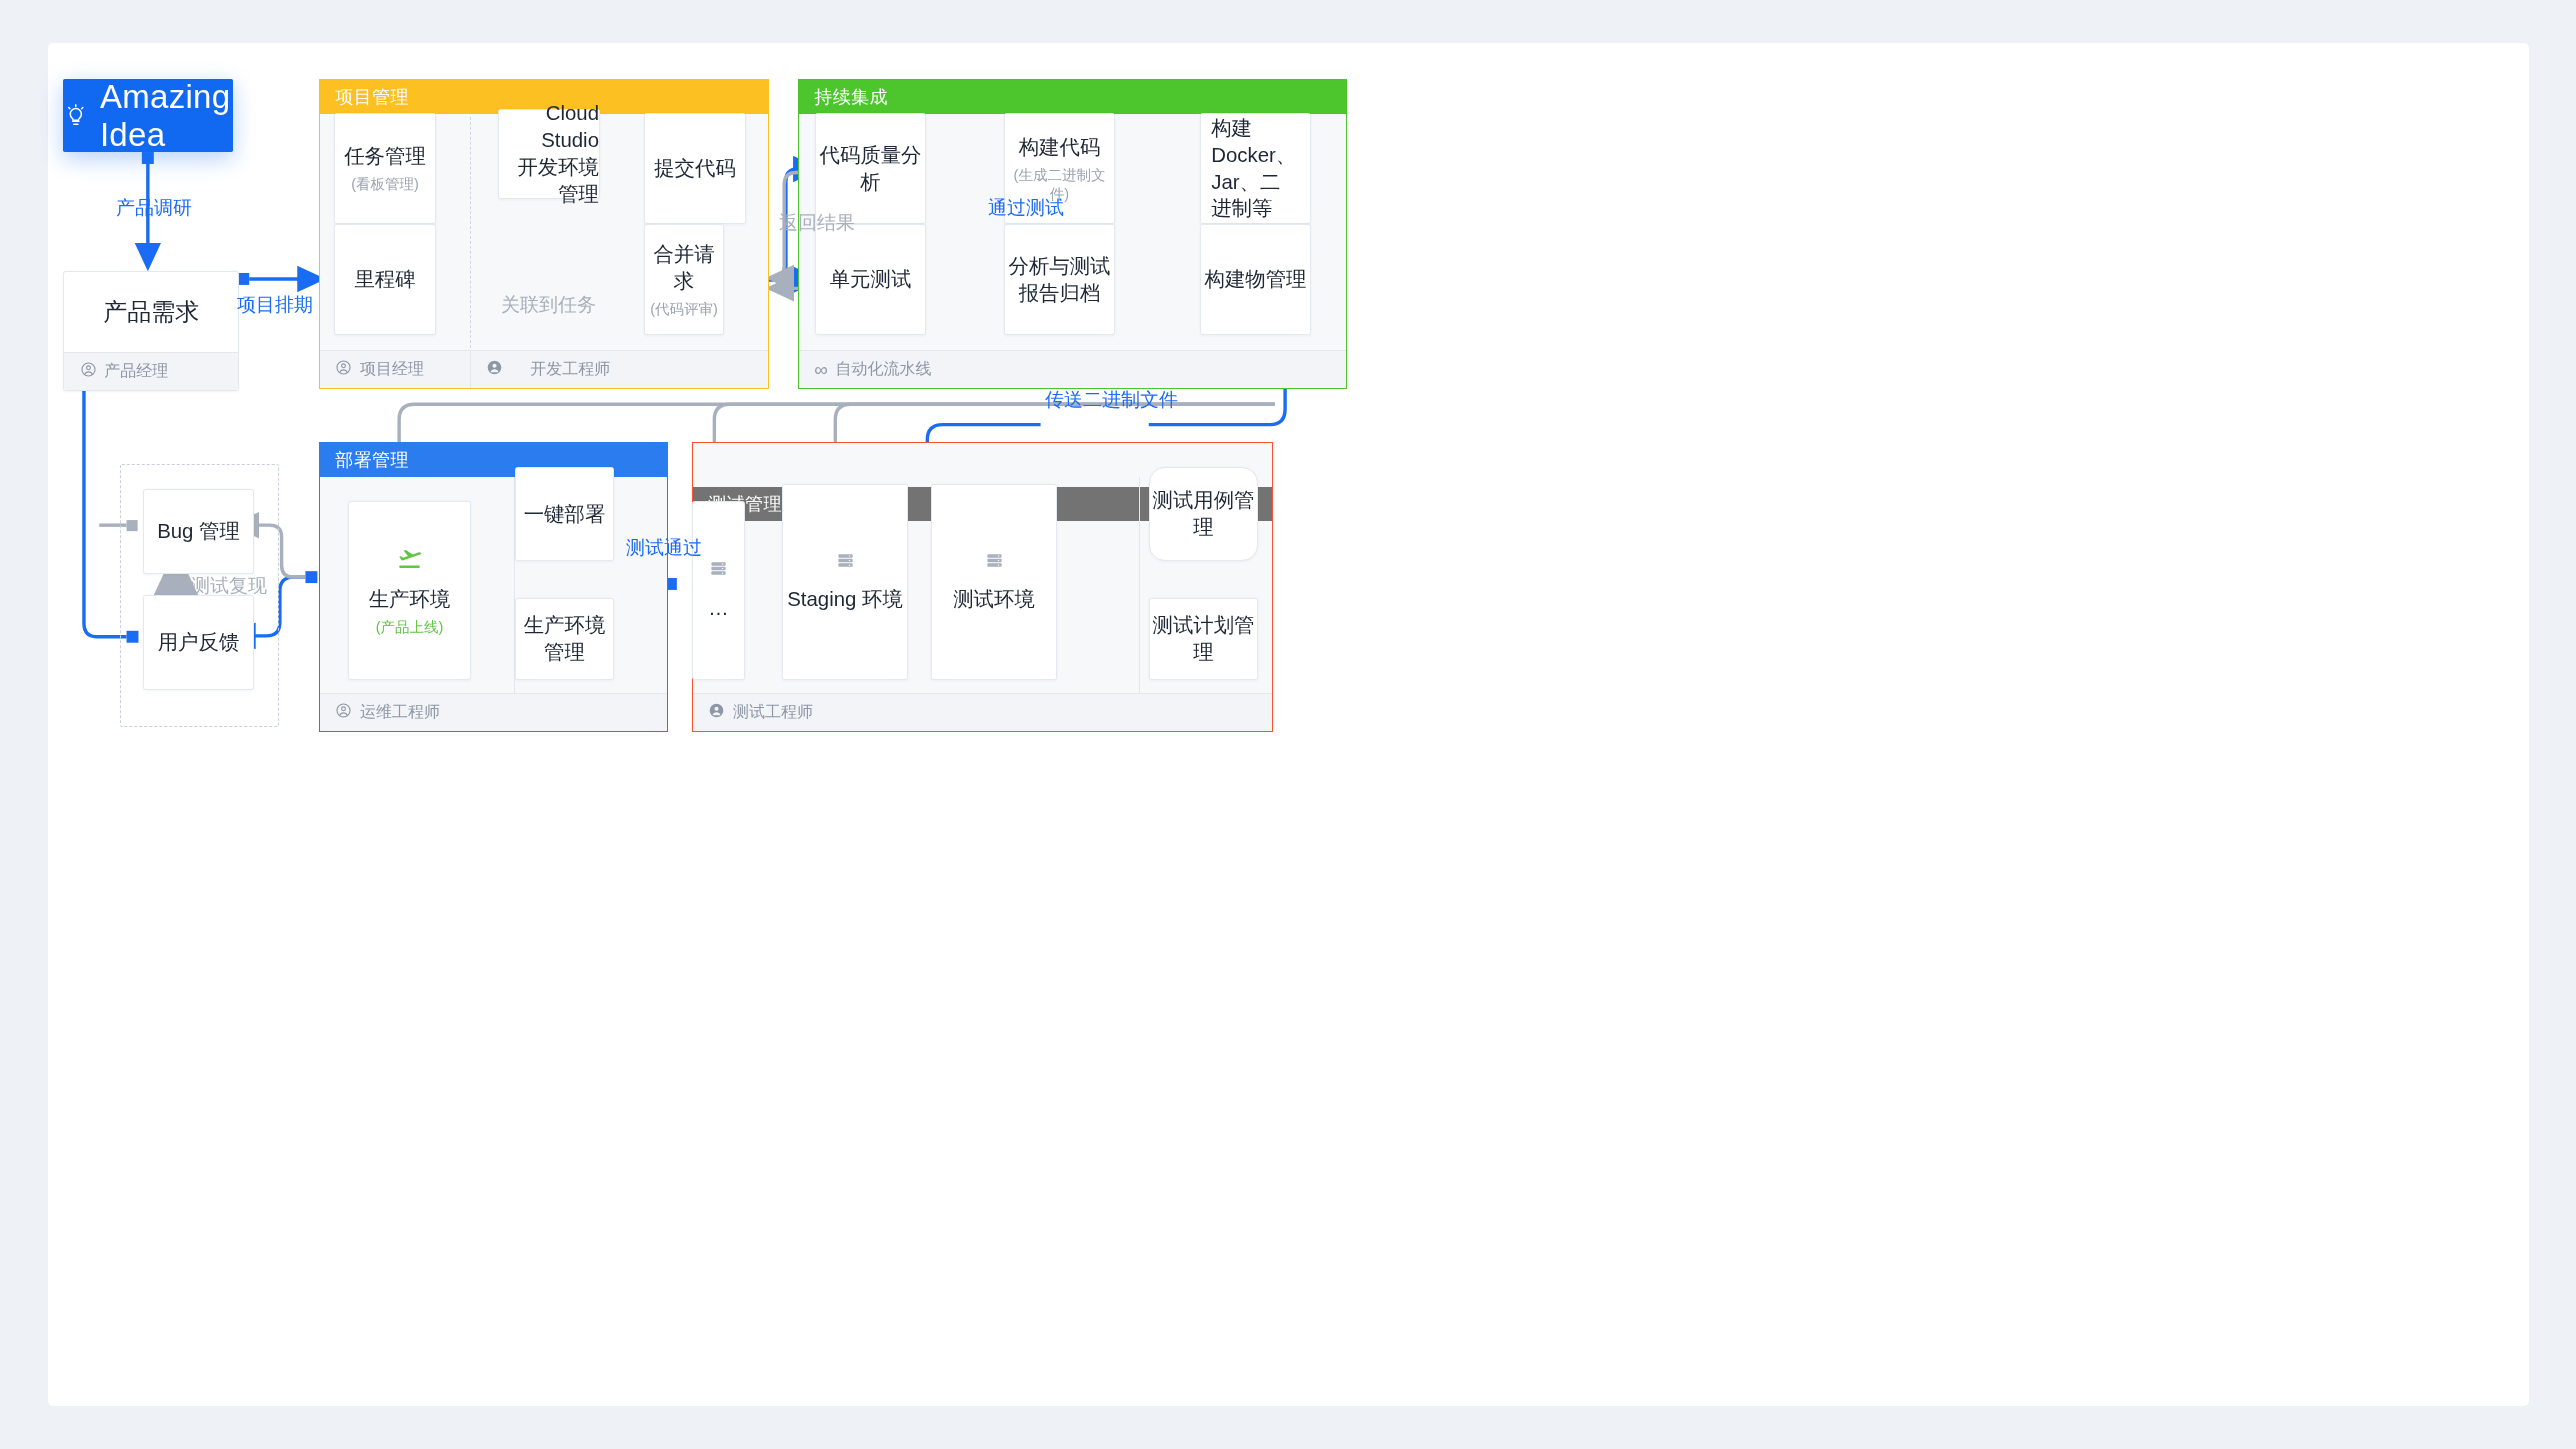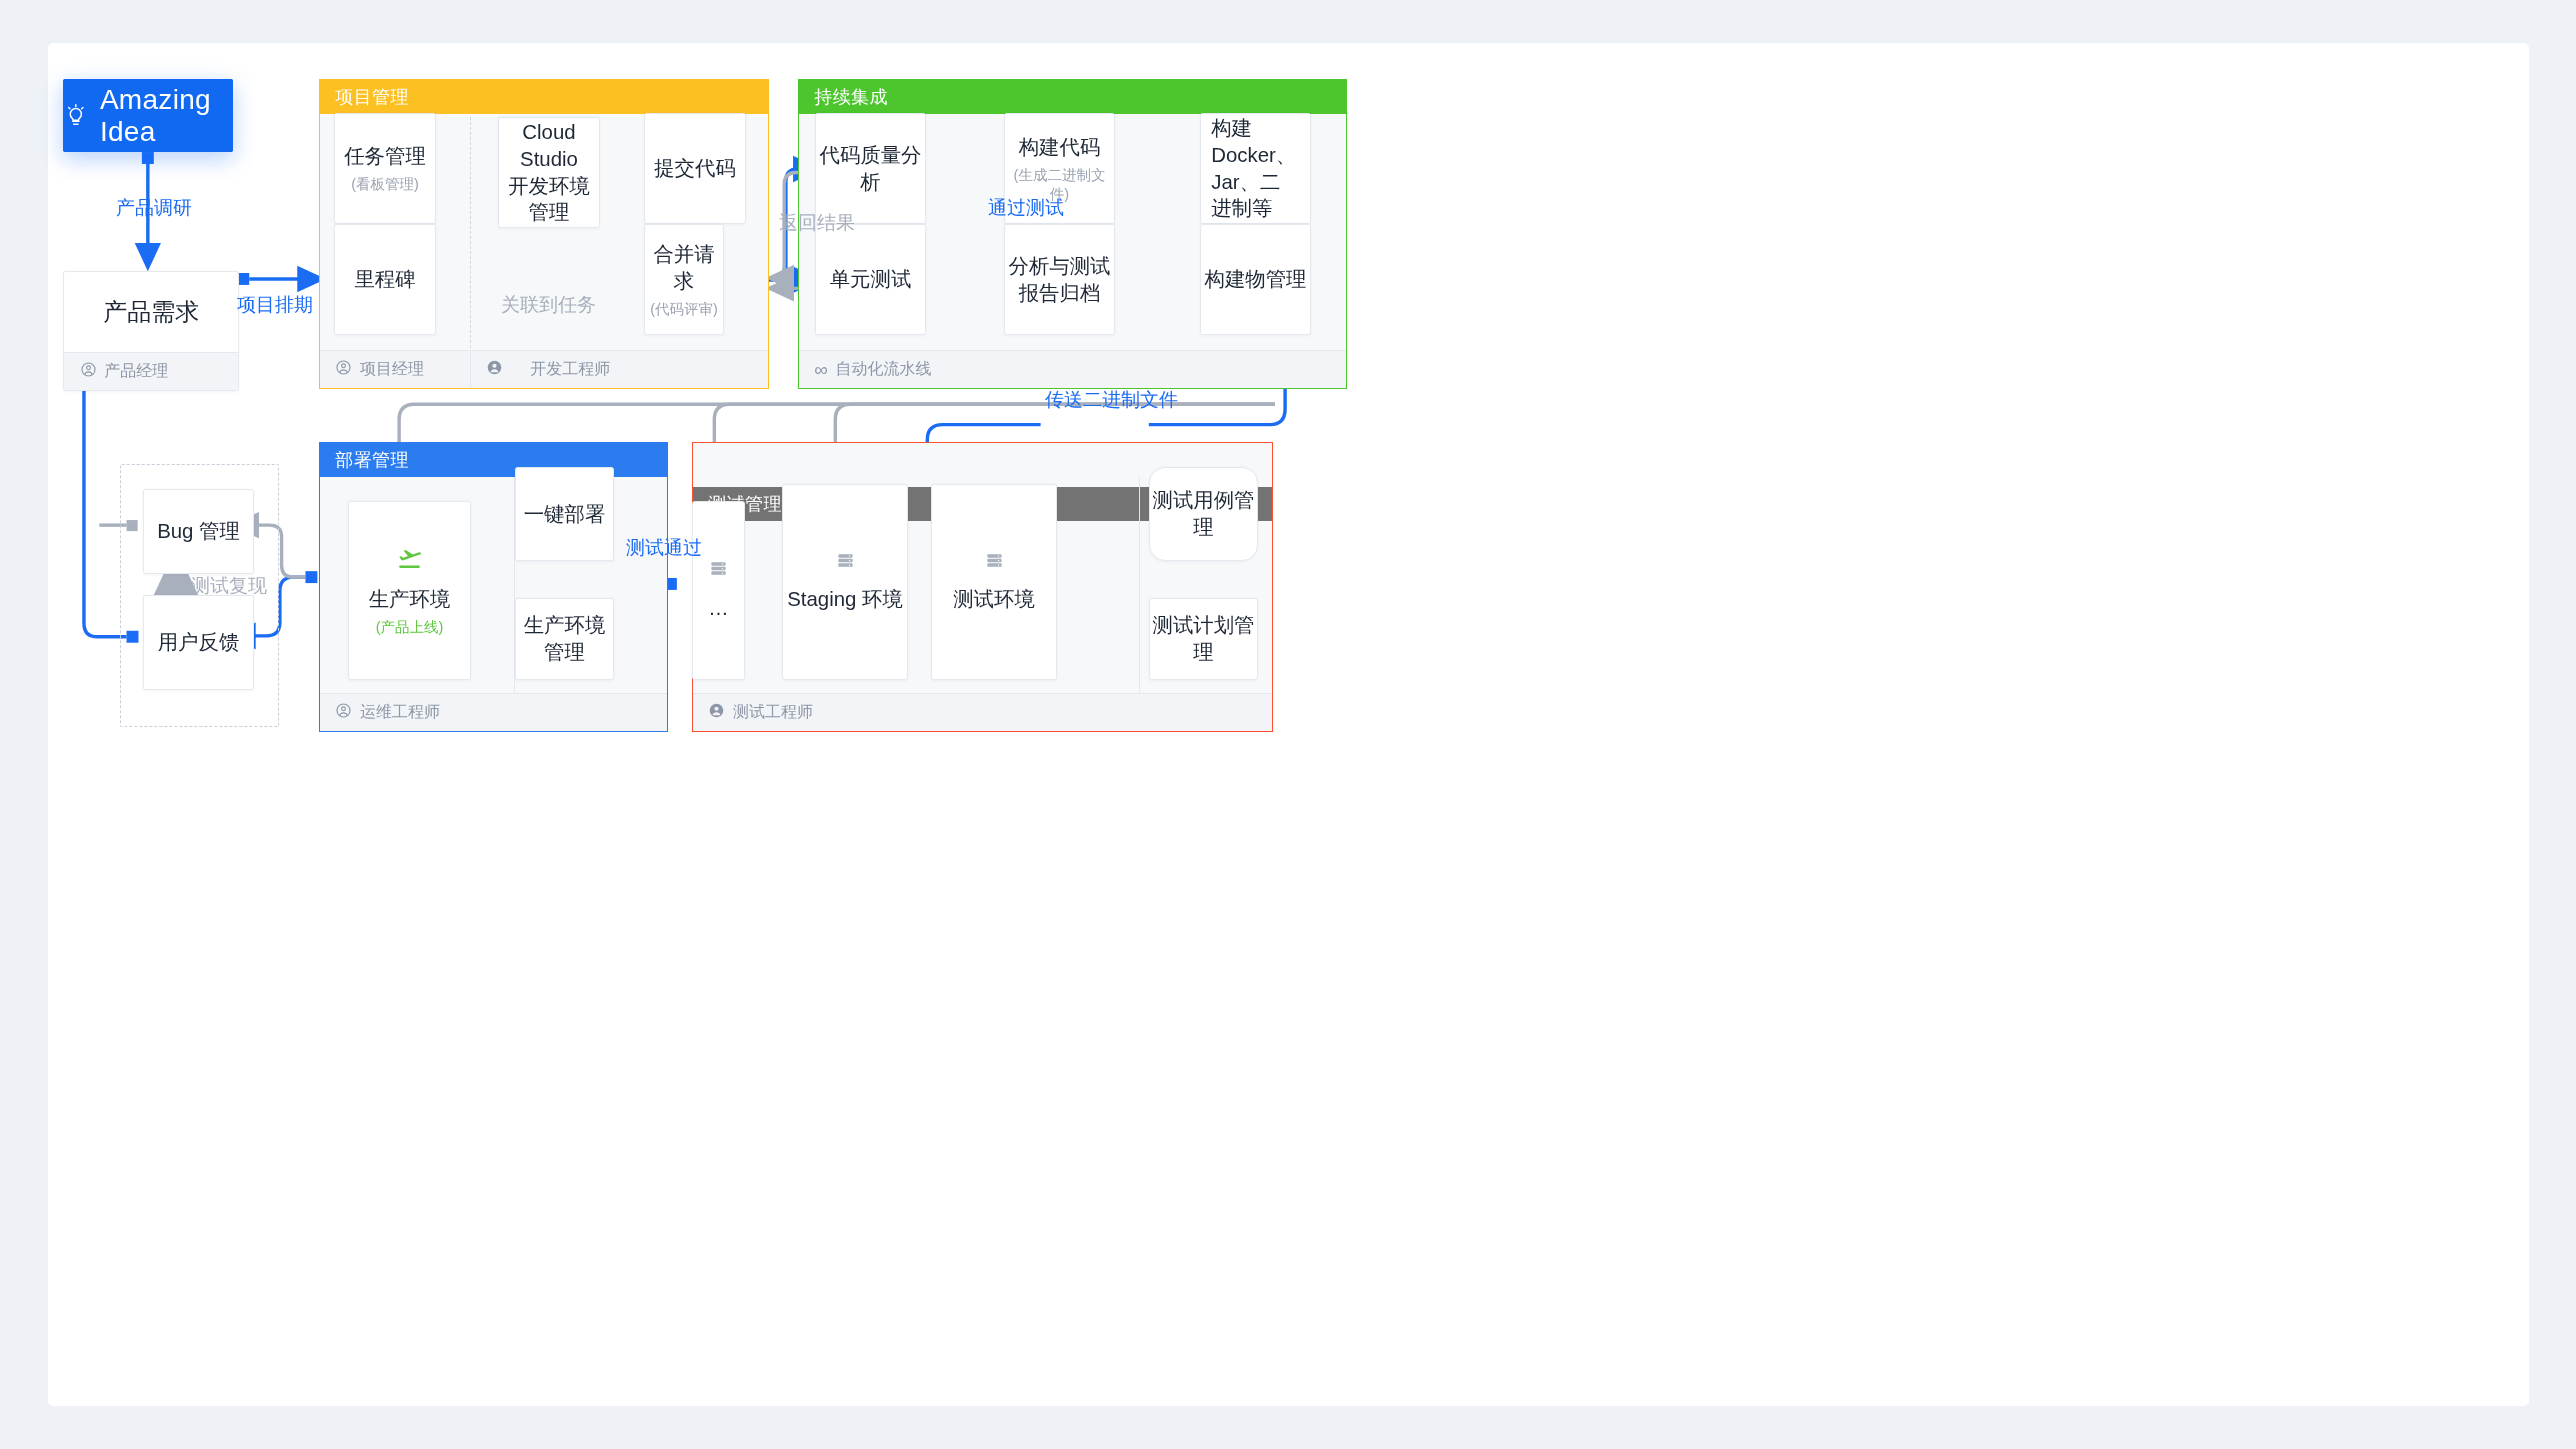--- a/index.html
+++ b/index.html
@@ -40,21 +40,21 @@
 
   
   .lbl{position:absolute;font-size:19px;white-space:nowrap;}
   .lbl.blue{color:#1a6cf5;}
   .lbl.grey{color:#a8b0bd;}
 
   
   #ideaBox{position:absolute;background:#1169f2;border-radius:1.7px;
      display:flex;align-items:center;justify-content:center;gap:11px;
      box-shadow:0 6.8px 22px rgba(17,105,242,.30);}
-  #ideaBox .txt{color:#fff;font-size:28px;letter-spacing:0.3px;}
+  #ideaBox .txt{color:#fff;font-size:33px;letter-spacing:0.3px;}
 
   
   .dashgrp{position:absolute;border:0.9px dashed #c8cfdb;border-radius:1.7px;}
 
   svg.wires{position:absolute;left:0;top:0;width:2481px;height:1363px;
             pointer-events:none;overflow:visible;}
 </style>
 </head>
 <body>
 
@@ -218,21 +218,21 @@
         </span>
         <span>开发工程师</span>
       </div>
     </div>
   </div>
 
   <div class="node" style="left:286px;top:70px;width:102px;height:111px;">
     <span class="t">任务管理</span>
     <span class="s">(看板管理)</span>
   </div>
-  <div class="node" style="left:450px;top:74px;width:102px;height:111px;">
+  <div class="node" style="left:450px;top:66px;width:102px;height:90px;text-align:right;">
     <span class="t" style="white-space:pre-line;">Cloud Studio
 开发环境管理</span>
   </div>
   <div class="node" style="left:596px;top:70px;width:102px;height:111px;">
     <span class="t">提交代码</span>
   </div>
   <div class="node" style="left:286px;top:181px;width:102px;height:111px;">
     <span class="t">里程碑</span>
   </div>
   <div class="node" style="left:596px;top:181px;width:80px;height:111px;">

